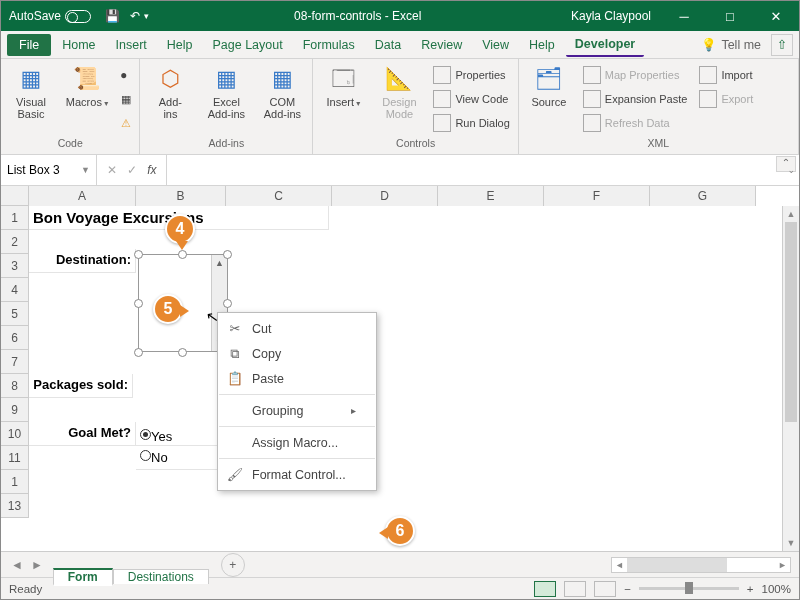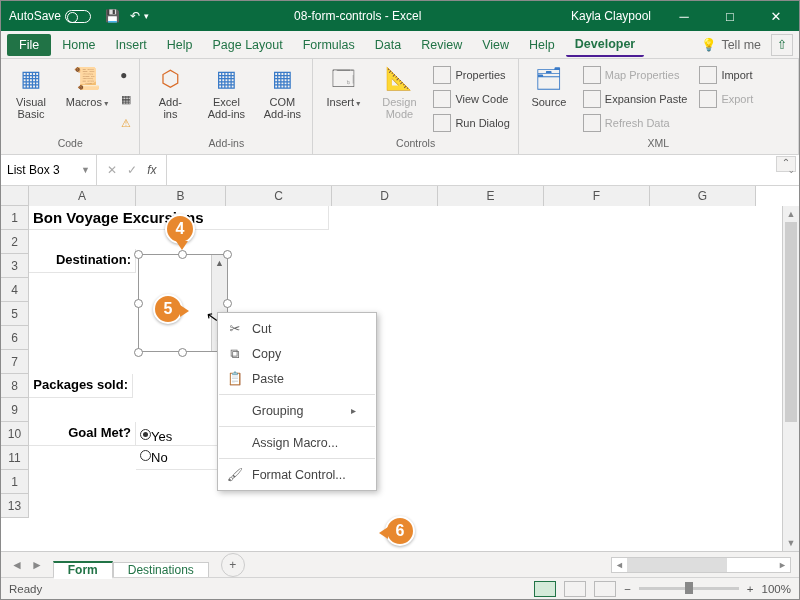--- a/index.html
+++ b/index.html
@@ -61,21 +61,21 @@
 .callout.right::after { right: -8px; top: 9px; border-top: 6px solid transparent; border-bottom: 6px solid transparent; border-left: 9px solid #e8882e; }
 .callout.left::after { left: -8px; top: 9px; border-top: 6px solid transparent; border-bottom: 6px solid transparent; border-right: 9px solid #e8882e; }
 .ctxmenu { position: absolute; background: #fff; border: 1px solid #bcbcbc; box-shadow: 2px 2px 6px rgba(0,0,0,0.25); font-size: 12.5px; color: #444; padding: 3px 0; }
 .ctxmenu .mi { display: flex; align-items: center; height: 25px; padding: 0 20px 0 8px; gap: 8px; }
 .ctxmenu .mi .mico { width: 18px; text-align: center; color: #666; font-size: 13px; }
 .ctxmenu .mi.sub::after { content: "▸"; margin-left: auto; font-size: 10px; color: #666; }
 .ctxmenu .sep { height: 1px; background: #e0e0e0; margin: 3px 1px; }
 .cursor { position: absolute; font-size: 15px; color: #000; transform: rotate(-10deg); }
 .sheettabs { height: 26px; border-top: 1px solid #ccc; display: flex; align-items: center; font-size: 12px; background: #f3f2f1; }
 .sheettabs .nav { padding: 0 10px; color: #888; display: flex; gap: 8px; }
-.sheettabs .stab { padding: 0 14px; border: 1px solid #ccc; border-bottom: none; background: #fff; position: relative; top: 5px; color: #217346; }
+.sheettabs .stab { padding: 0 14px; border: 1px solid #ccc; border-bottom: none; background: #fff; position: relative; top: 12px; color: #217346; }
 .sheettabs .stab.active { font-weight: 600; border-bottom: 2px solid #fff; border-top: 2px solid #217346; }
 .sheettabs .add { width: 24px; height: 24px; border: 1px solid #ccc; border-radius: 50%; display: flex; align-items: center; justify-content: center; margin-left: 12px; color: #666; }
 .sheettabs .spacer { flex: 1; }
 .sheettabs .hscroll { width: 180px; height: 16px; border: 1px solid #ccc; background: #fff; margin-right: 8px; display: flex; align-items: center; font-size: 9px; color: #888; }
 .sheettabs .hscroll .thumb { width: 100px; height: 100%; background: #ddd; }
 .statusbar { height: 22px; background: #f3f2f1; border-top: 1px solid #d4d4d4; display: flex; align-items: center; font-size: 11.5px; color: #555; padding: 0 8px; gap: 8px; }
 .statusbar .spacer { flex: 1; }
 .statusbar .viewbtn { width: 22px; height: 16px; border: 1px solid #bbb; }
 .statusbar .viewbtn.active { background: #d4ead9; border-color: #217346; }
 .statusbar .slider { width: 100px; height: 3px; background: #ccc; position: relative; }

